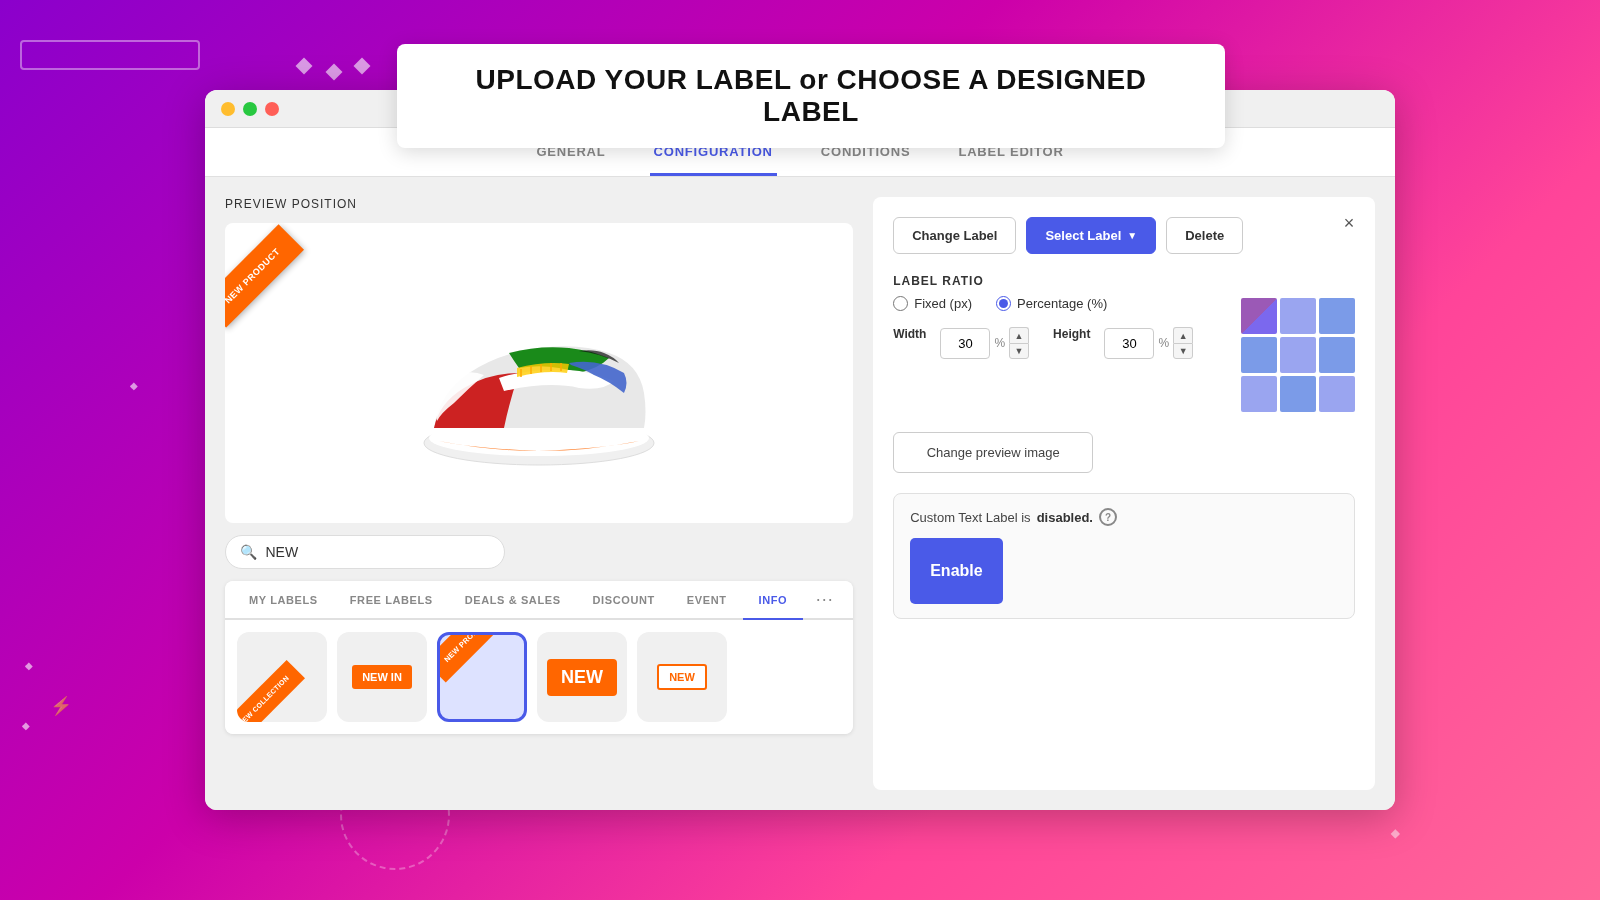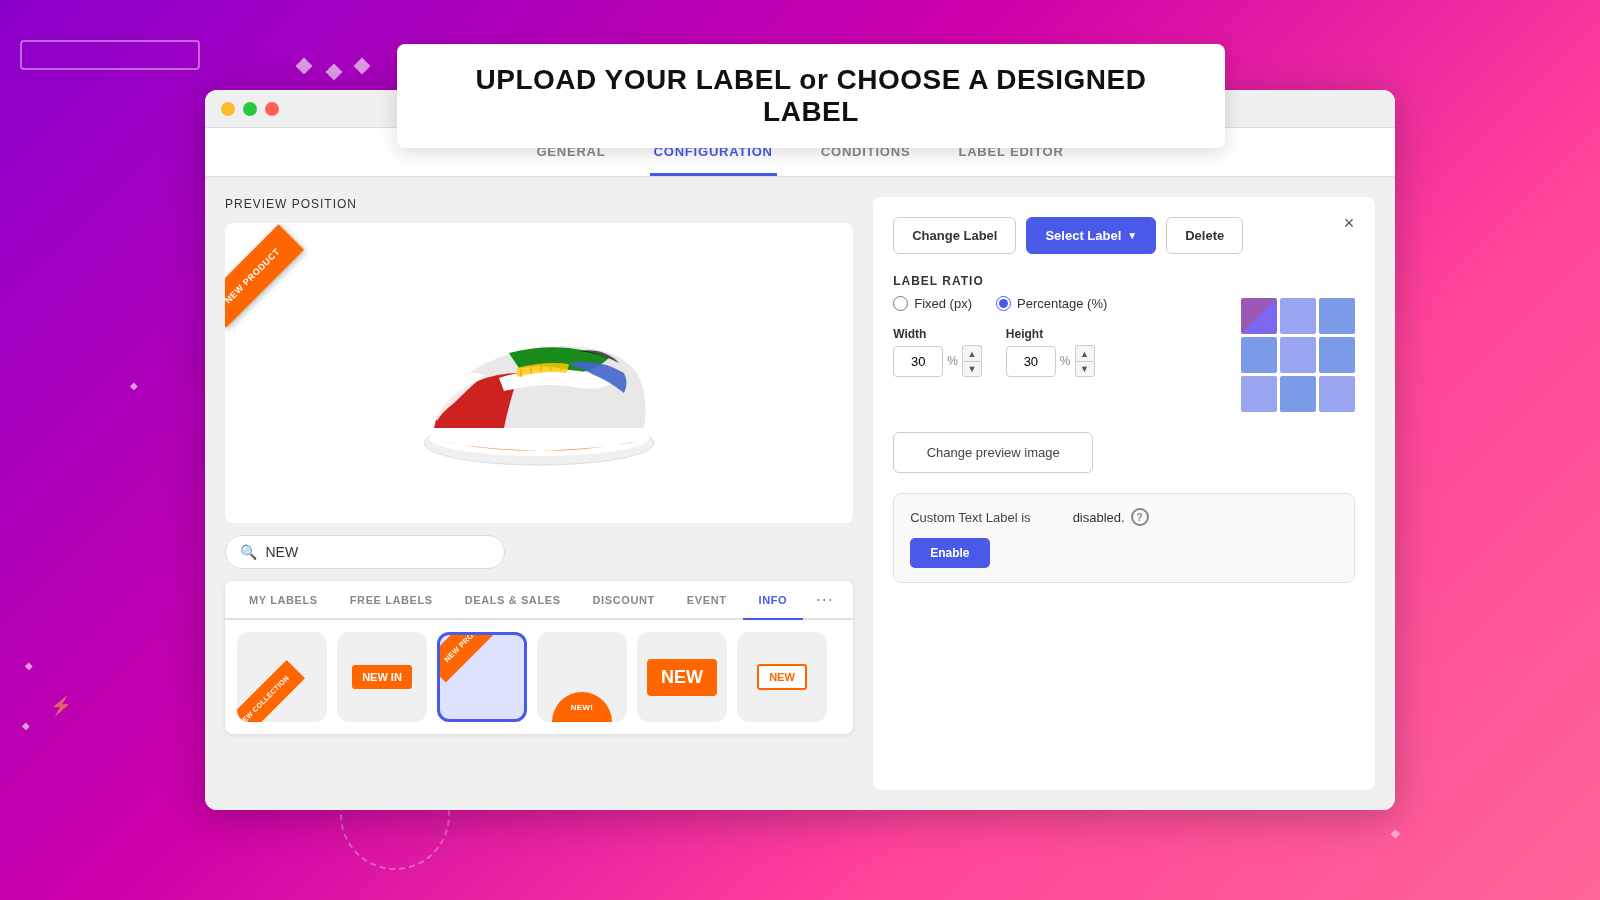--- a/index.html
+++ b/index.html
@@ -363,22 +363,22 @@
     }
 
     
     .dimensions-row {
       display: flex;
       gap: 24px;
       align-items: flex-end;
     }
     .dimension-group {
       display: flex;
-      flex-direction: column;
-      gap: 4px;
+      flex-direction: row;
+      gap: 14px;
     }
     .dim-label {
       font-size: 12px;
       font-weight: 700;
       color: #333;
     }
     .dim-input-row {
       display: flex;
       align-items: center;
       gap: 4px;
@@ -435,43 +435,42 @@
     }
     .custom-text-row {
       display: flex;
       align-items: center;
       gap: 6px;
       font-size: 13px;
       color: #444;
       margin-bottom: 12px;
     }
     .status-disabled {
-      font-weight: 400;
+      font-weight: 700;
       color: #333;
-      margin-left: 36px;
     }
     .info-icon {
       width: 18px; height: 18px;
       border: 2px solid #888;
       border-radius: 50%;
       display: flex;
       align-items: center;
       justify-content: center;
       font-size: 10px;
       font-weight: 700;
       color: #888;
       cursor: pointer;
     }
     .btn-enable {
-      padding: 8px 20px;
+      padding: 24px 20px;
       background: #4A5AE8;
       color: white;
       border: none;
       border-radius: 5px;
-      font-size: 12px;
+      font-size: 16px;
       font-weight: 600;
       cursor: pointer;
     }
 
     
     .close-btn {
       position: absolute;
       top: 12px;
       right: 12px;
       width: 28px;
@@ -662,25 +661,20 @@
           </div>
 
           <div class="label-item">
             <div class="center-badge">NEW IN</div>
           </div>
 
           <div class="label-item selected" style="background:#dde2ff;">
             <div class="corner-ribbon-selected">NEW PRODUCT</div>
           </div>
 
-          <div class="label-item">
-            <div style="display:flex; flex-direction:column; align-items:center; justify-content:flex-end; height:100%;">
-              <div class="half-circle-orange">NEW!</div>
-            </div>
-          </div>
 
           <div class="label-item">
             <div style="background:#FF6600; color:white; font-weight:900; font-size:18px; padding:8px 14px; border-radius:4px; text-transform:uppercase;">NEW</div>
           </div>
 
           <div class="label-item">
             <div class="corner-badge-white">NEW</div>
           </div>
 
         </div>

